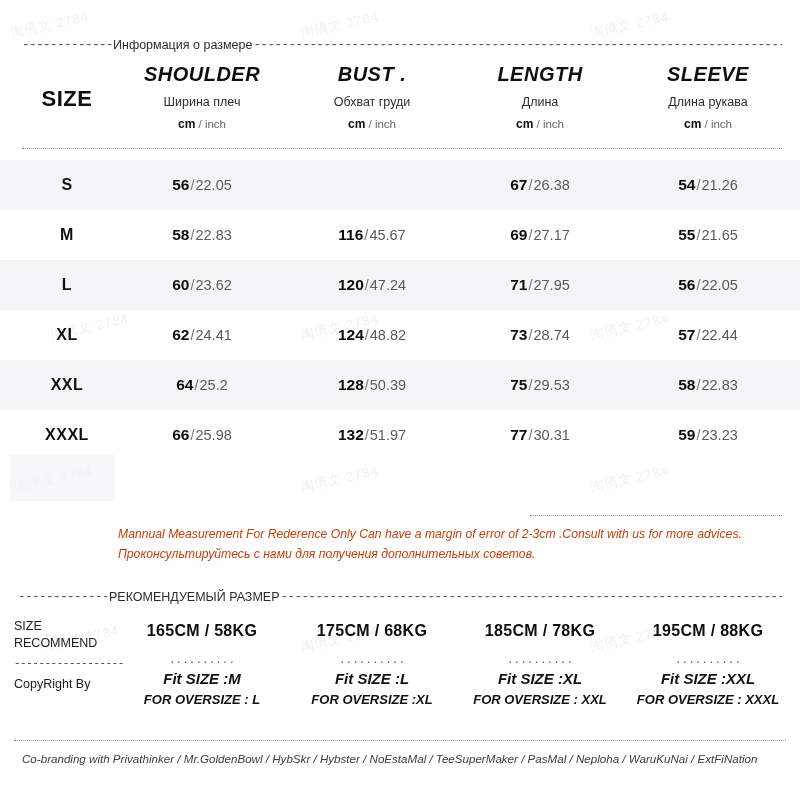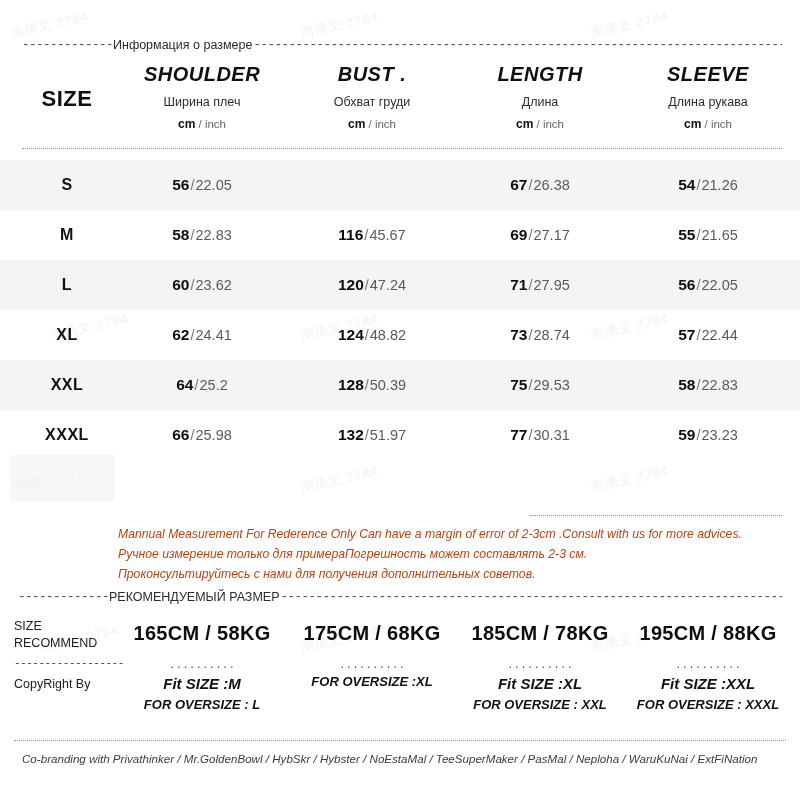--- a/index.html
+++ b/index.html
@@ -189,21 +189,21 @@
     color: #3a3a3a;
     margin: 3px 0 4px;
   }
   .rec-col {
     position: absolute;
     top: 0;
     width: 180px;
     text-align: center;
   }
   .rec-hw {
-    font-size: 20px;
+    font-size: 16px;
     font-weight: bold;
     color: #0d0d0d;
     letter-spacing: 0.3px;
     white-space: nowrap;
   }
   .rec-dots {
     font-family: "Liberation Mono", monospace;
     font-size: 11px;
     letter-spacing: 0px;
     color: #555;
@@ -406,21 +406,20 @@
         </div>
       </div>
 
     </div>
   </div>
 
   <div class="dotted" style="left:530px;top:515px;width:252px;"></div>
 
   <div class="notes">
     <div>Mannual Measurement For Rederence Only Can have a margin of error of 2-3cm .Consult with us for more advices.</div>
-    <div>Ручное измерение только для примераПогрешность может составлять 2-3 см.</div>
     <div>Проконсультируйтесь с нами для получения дополнительных советов.</div>
   </div>
 
   <div class="dashline-row" style="left:18px;top:590px;width:764px;">
     <span class="dash-seg dash-left">-------------</span>
     <span class="dash-label">РЕКОМЕНДУЕМЫЙ РАЗМЕР</span>
     <span class="dash-seg dash-right">------------------------------------------------------------------------------------------------------------------</span>
   </div>
 
   <div class="rec">
@@ -443,20 +442,21 @@
       <div class="rec-over">FOR OVERSIZE  : L</div>
     </div>
 
     <div class="rec-col" style="left:282px;top:4px;">
       <div class="rec-hw">
         <span>175CM</span>
         <span>/</span>
         <span>68KG</span>
       </div>
       <div class="rec-dots">..........</div>
+      <div class="rec-fit">Fit SIZE :L</div>
       <div class="rec-over">FOR OVERSIZE  :XL</div>
     </div>
 
     <div class="rec-col" style="left:450px;top:4px;">
       <div class="rec-hw">
         <span>185CM</span>
         <span>/</span>
         <span>78KG</span>
       </div>
       <div class="rec-dots">..........</div>

